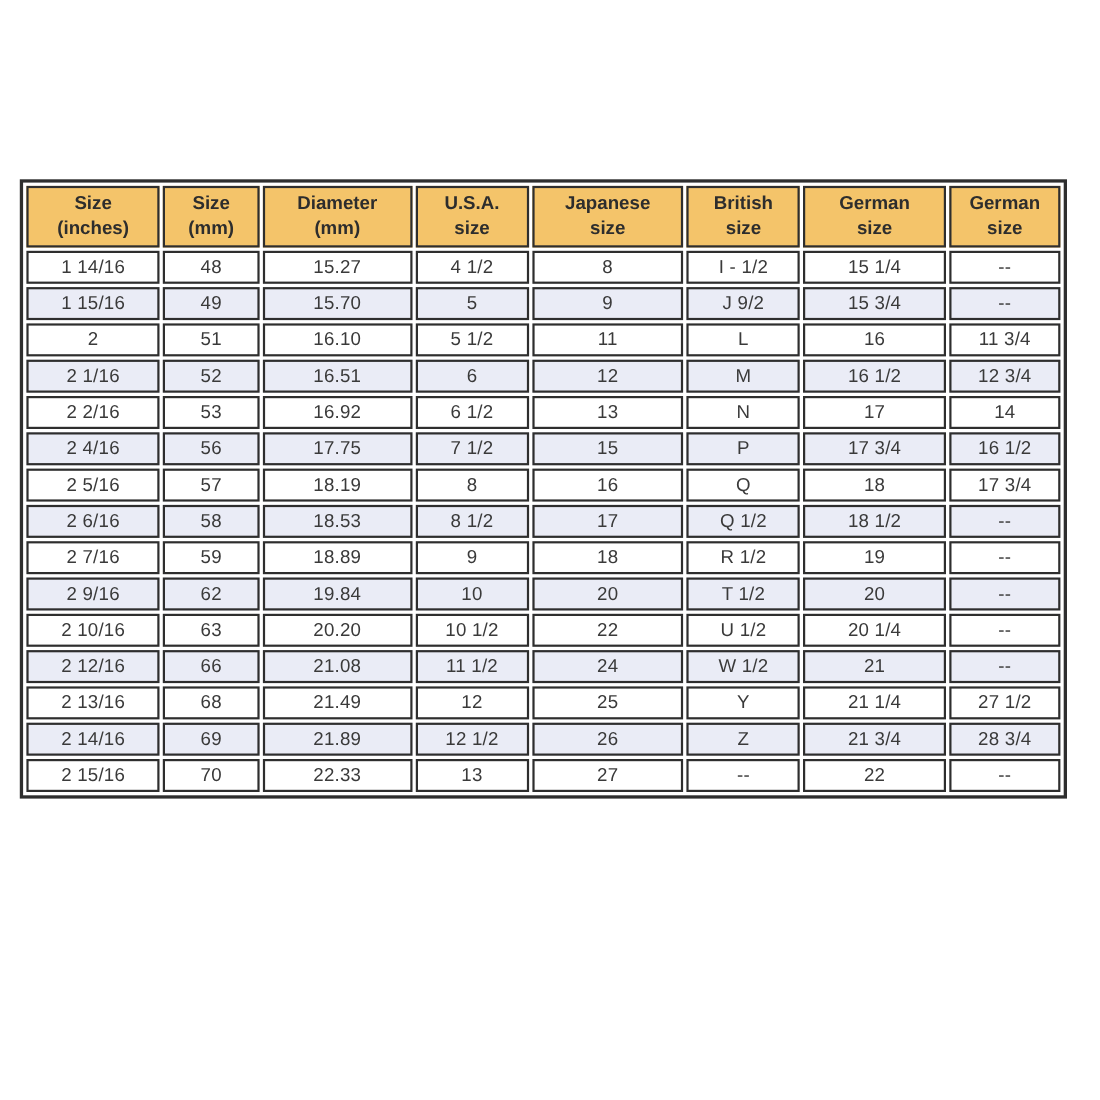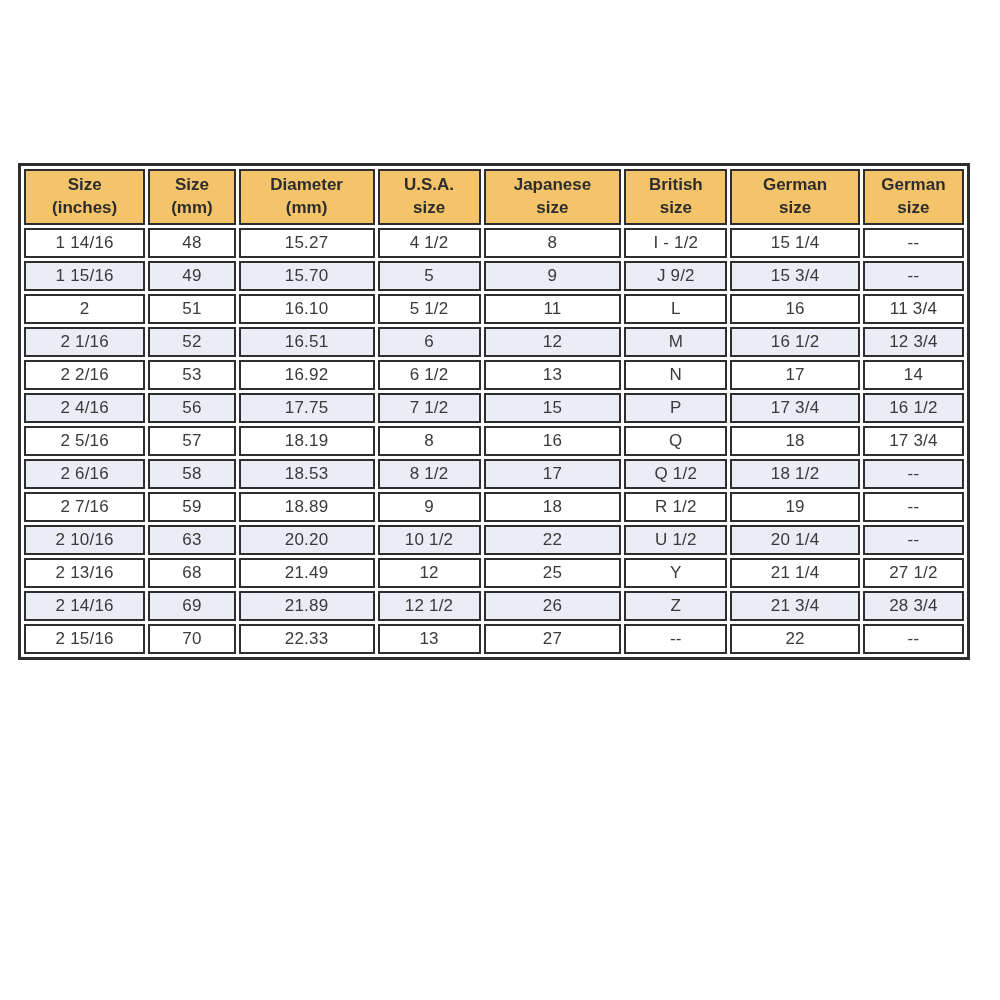--- a/index.html
+++ b/index.html
@@ -187,27 +187,47 @@
           <td>2 7/16</td>
           <td>59</td>
           <td>18.89</td>
           <td>9</td>
           <td>18</td>
           <td>R 1/2</td>
           <td>19</td>
           <td>--</td>
         </tr>
         <tr>
+          <td>2 9/16</td>
+          <td>62</td>
+          <td>19.84</td>
+          <td>10</td>
+          <td>20</td>
+          <td>T 1/2</td>
+          <td>20</td>
+          <td>--</td>
+        </tr>
+        <tr>
           <td>2 10/16</td>
           <td>63</td>
           <td>20.20</td>
           <td>10 1/2</td>
           <td>22</td>
           <td>U 1/2</td>
           <td>20 1/4</td>
+          <td>--</td>
+        </tr>
+        <tr>
+          <td>2 12/16</td>
+          <td>66</td>
+          <td>21.08</td>
+          <td>11 1/2</td>
+          <td>24</td>
+          <td>W 1/2</td>
+          <td>21</td>
           <td>--</td>
         </tr>
         <tr>
           <td>2 13/16</td>
           <td>68</td>
           <td>21.49</td>
           <td>12</td>
           <td>25</td>
           <td>Y</td>
           <td>21 1/4</td>

